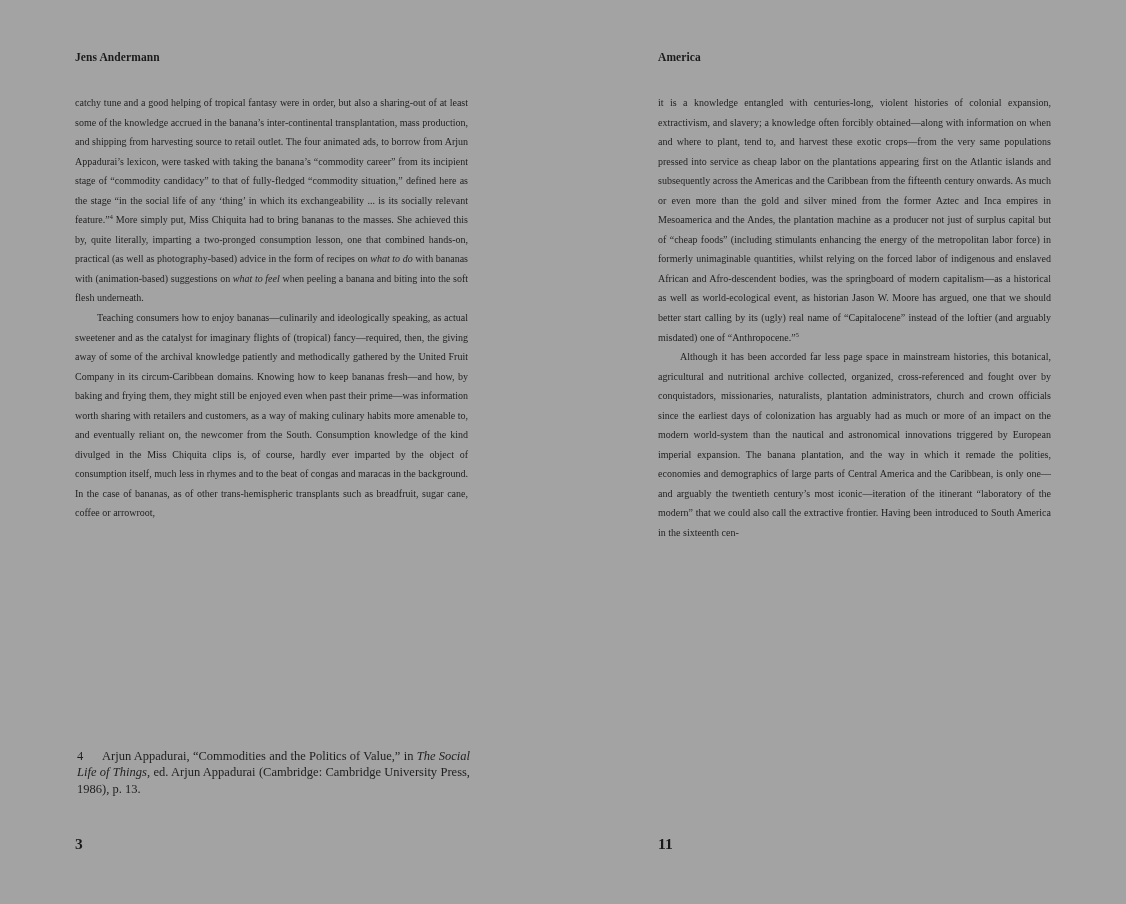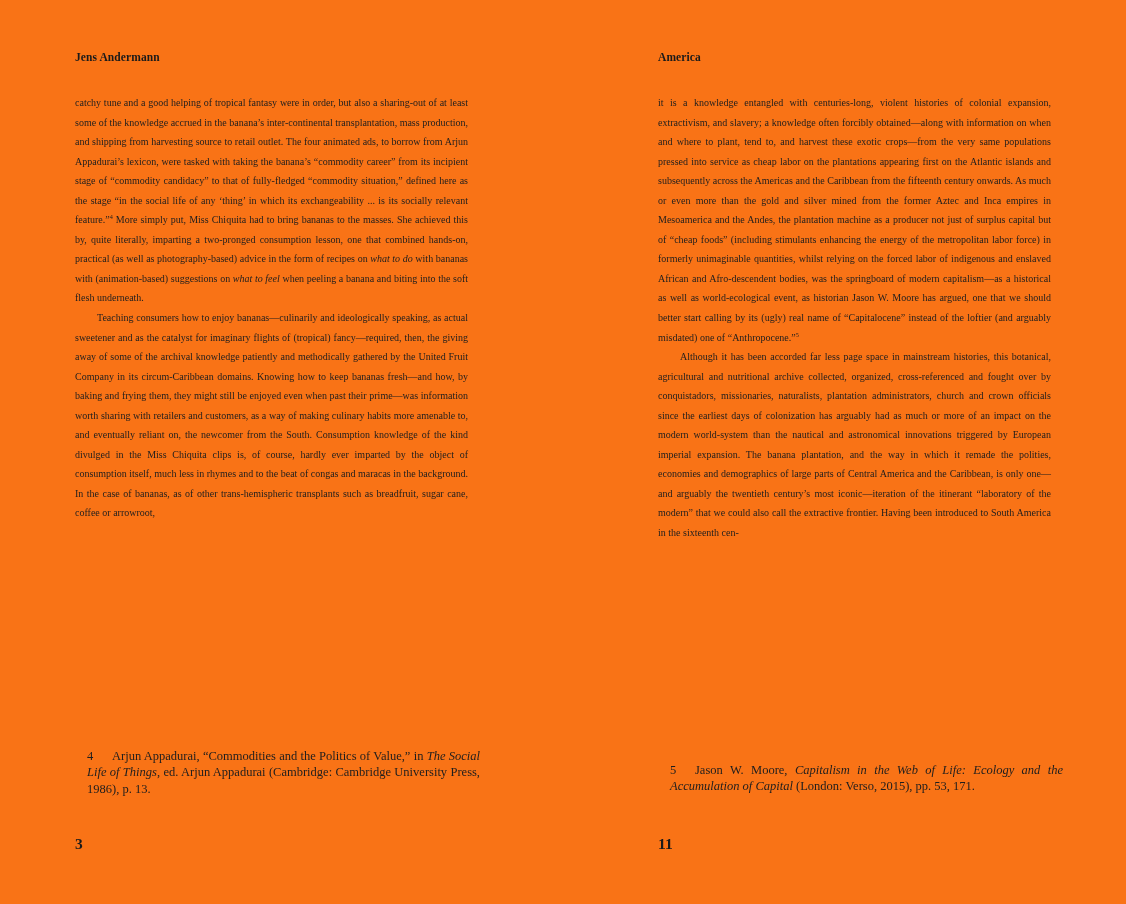--- a/index.html
+++ b/index.html
@@ -9,21 +9,21 @@
     height: 904px;
     background: #ffffff;
     overflow: hidden;
     font-family: "Liberation Serif", "DejaVu Serif", serif;
     color: #1e1e1e;
   }
   .spread {
     position: relative;
     width: 1126px;
     height: 904px;
-    background: #f97316;
+    background: #a3a3a3;
   }
   .page {
     position: absolute;
     top: 0;
     width: 393px;
     height: 904px;
   }
   .page.left  { left: 75px; }
   .page.right { left: 658px; }
 
@@ -51,21 +51,21 @@
   .body p.indent { text-indent: 22px; }
   .body sup, .footnotes sup {
     font-size: 62%;
     vertical-align: super;
     line-height: 0;
   }
   em { font-style: italic; }
 
   .footnotes {
     position: absolute;
-    left: 12px;
+    left: 2px;
     width: 393px;
     font-size: 12.5px;
     line-height: 16.4px;
     text-align: justify;
     text-justify: inter-word;
   }
   .page.left  .footnotes { top: 748px; }
   .page.right .footnotes { top: 762px; }
   .footnotes p { margin: 0; }
   .fn-num { display: inline-block; width: 25px; }
@@ -95,19 +95,16 @@
       </div>
     <div class="page-number">3</div>
   </section>
 
   <section class="page right">
     <header class="running-head">America</header>
     <div class="body">
         <p class=""><span>it is a knowledge entangled with centuries-long, violent histories of colonial expansion, extractivism, and slavery; a knowledge often forcibly obtained—along with information on when and where to plant, tend to, and harvest these exotic crops—from the very same populations pressed into service as cheap labor on the plantations appearing first on the Atlantic islands and subsequently across the Americas and the Caribbean from the fifteenth century onwards. As much or even more than the gold and silver mined from the former Aztec and Inca empires in Mesoamerica and the Andes, the plantation machine as a producer not just of surplus capital but of “cheap foods” (including stimulants enhancing the energy of the metropolitan labor force) in formerly unimaginable quantities, whilst relying on the forced labor of indigenous and enslaved African and Afro-descendent bodies, was the springboard of modern capitalism—as a historical as well as world-ecological event, as historian Jason W. Moore has argued, one that we should better start calling by its (ugly) real name of “Capitalocene” instead of the loftier (and arguably misdated) one of “Anthropocene.”</span><sup>5</sup></p>
         <p class="indent"><span>Although it has been accorded far less page space in mainstream histories, this botanical, agricultural and nutritional archive collected, organized, cross-referenced and fought over by conquistadors, missionaries, naturalists, plantation administrators, church and crown officials since the earliest days of colonization has arguably had as much or more of an impact on the modern world-system than the nautical and astronomical innovations triggered by European imperial expansion. The banana plantation, and the way in which it remade the polities, economies and demographics of large parts of Central America and the Caribbean, is only one—and arguably the twentieth century’s most iconic—iteration of the itinerant “laboratory of the modern” that we could also call the extractive frontier. Having been introduced to South America in the sixteenth cen-</span></p>
       </div>
-    <div class="footnotes">
-        <p><span class="fn-num">5</span><span>Jason W. Moore, </span><em>Capitalism in the Web of Life: Ecology and the Accumulation of Capital</em><span> (London: Verso, 2015), pp. 53, 171.</span></p>
-      </div>
     <div class="page-number">11</div>
   </section>
 
 </div>
 
 </body></html>

